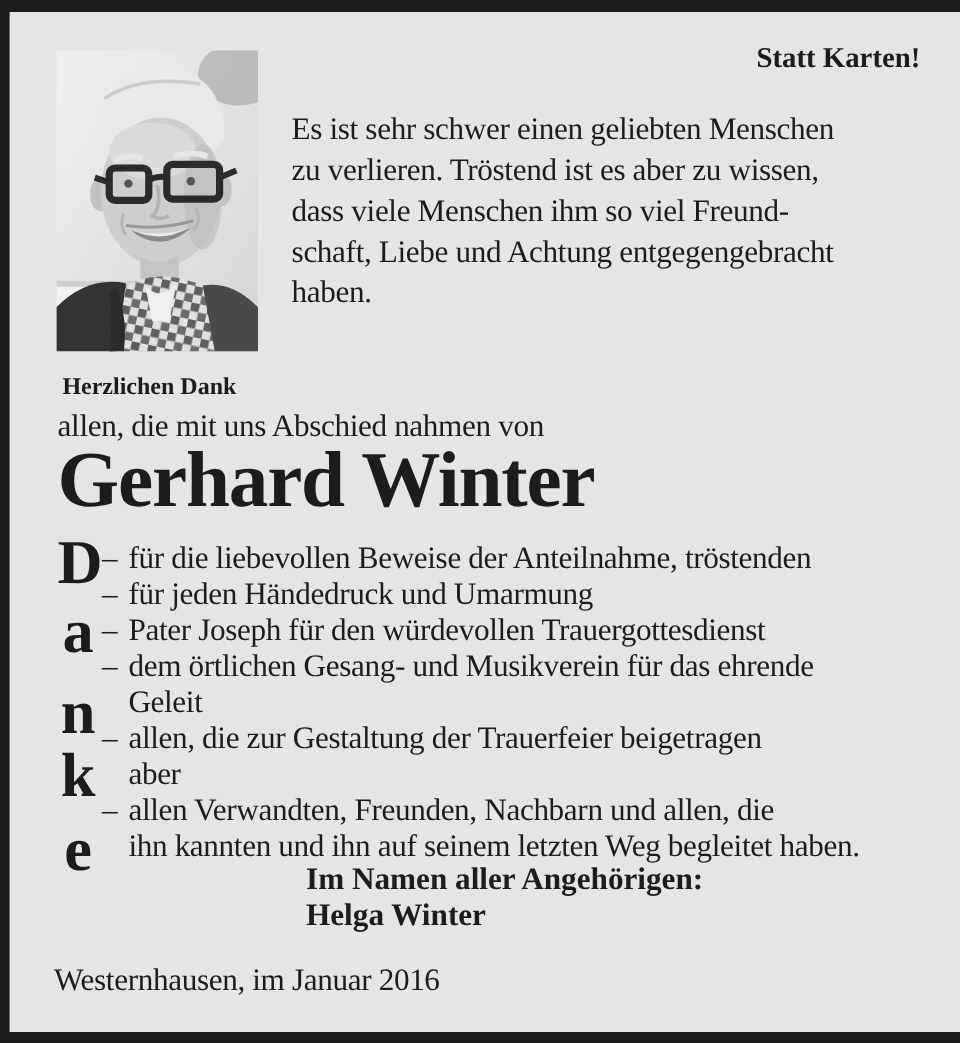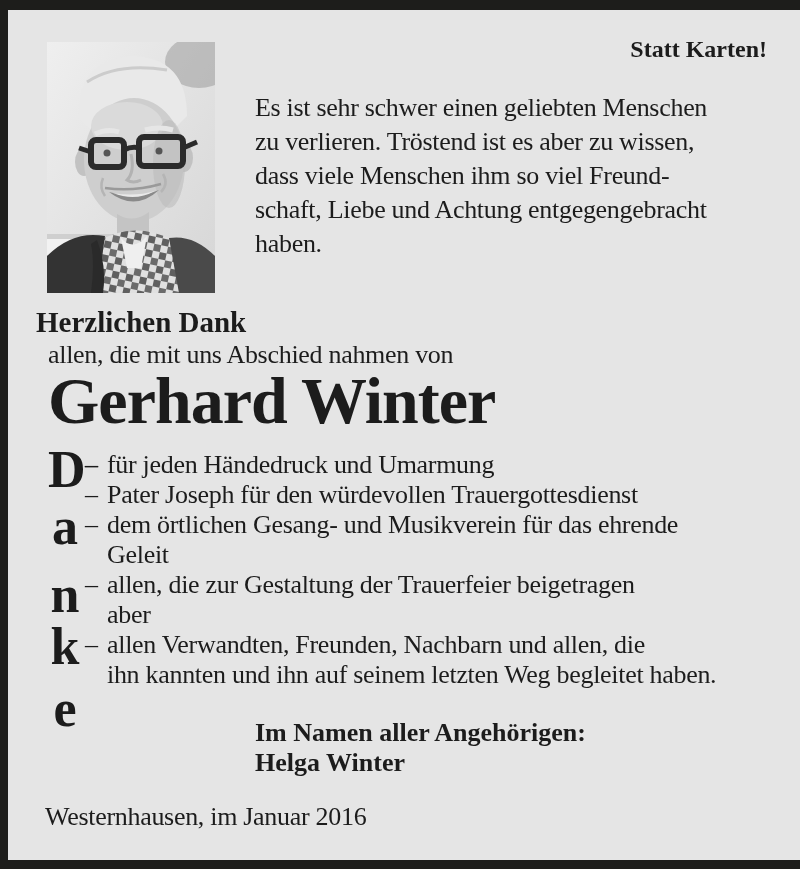--- a/index.html
+++ b/index.html
@@ -21,25 +21,25 @@
   .statt{
     position:absolute;top:25px;right:36px;
     font-size:24px;font-weight:bold;line-height:28px;
   }
   .photo{
     position:absolute;left:39px;top:32px;
     width:168px;height:251px;display:block;
   }
   .intro{
     position:absolute;left:235px;top:81px;
-    font-size:26px;line-height:34px;letter-spacing:-0.3px;margin-left:12px;
+    font-size:26px;line-height:34px;letter-spacing:-0.3px;
   }
   .thanks-head{
-    position:absolute;left:28px;top:296px;
-    font-size:29px;font-weight:bold;line-height:32px;
+    position:absolute;left:44px;top:296px;
+    font-size:20px;font-weight:bold;line-height:32px;
   }
   .thanks-sub{
     position:absolute;left:40px;top:330px;
     font-size:26px;line-height:30px;letter-spacing:-0.3px;
   }
   .name{
     position:absolute;left:40px;top:356px;
     font-size:66px;font-weight:bold;line-height:70px;letter-spacing:-1px;
     white-space:nowrap;
   }
@@ -149,20 +149,21 @@
 
     <div class="letter letter-0">D</div>
     <div class="letter letter-1">a</div>
     <div class="letter letter-2">n</div>
     <div class="letter letter-3">k</div>
     <div class="letter letter-4">e</div>
 
     <div class="list">
       <div class="item">
         <span class="dash">–</span>
+        <div class="item-line">für die liebevollen Beweise der Anteilnahme, tröstenden</div>
       </div>
       <div class="item">
         <span class="dash">–</span>
         <div class="item-line">für jeden Händedruck und Umarmung</div>
       </div>
       <div class="item">
         <span class="dash">–</span>
         <div class="item-line">Pater Joseph für den würdevollen Trauergottesdienst</div>
       </div>
       <div class="item">

